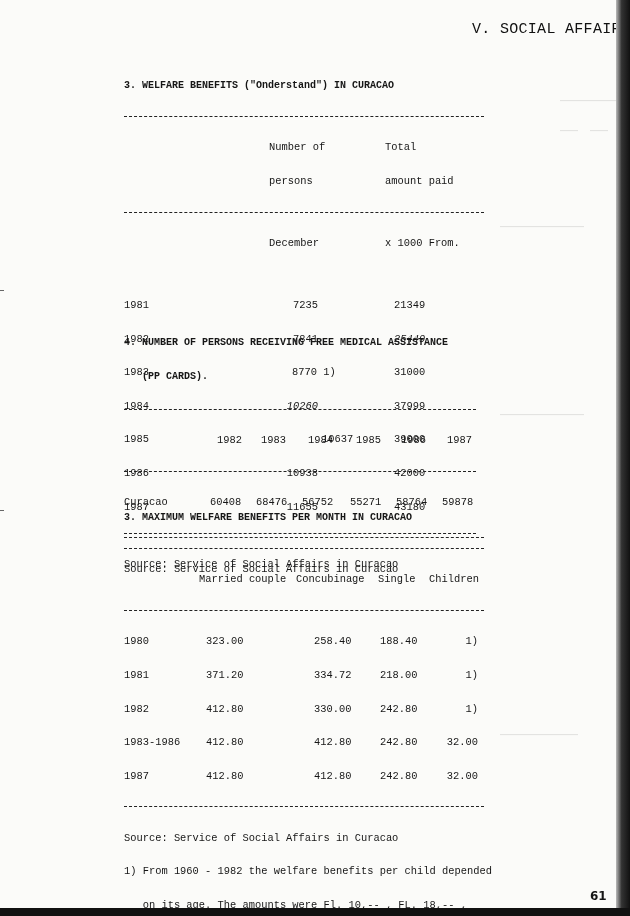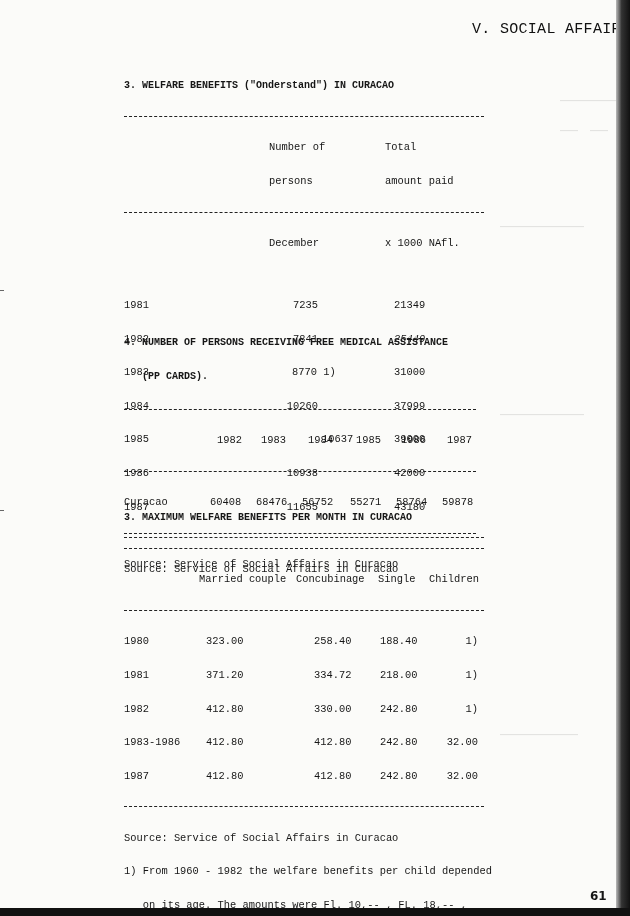--- a/index.html
+++ b/index.html
@@ -66,41 +66,41 @@
       <span class="cell" style="left:145px;">Number of</span>
       <span class="cell" style="left:261px;">Total</span>
     </div>
     <div class="row">
       <span class="cell" style="left:145px;">persons</span>
       <span class="cell" style="left:261px;">amount paid</span>
     </div>
     <div class="rule"></div>
     <div class="row">
       <span class="cell" style="left:145px;">December</span>
-      <span class="cell" style="left:261px;">x 1000 NAfl.</span>
+      <span class="cell" style="left:261px;">x 1000 From.</span>
     </div>
     <div style="height:6px"></div>
     <div class="row">
       <span class="cell" style="left:0;">1981</span>
       <span class="cell" style="left:162px;width:32px;text-align:right;">7235</span>
       <span class="cell" style="left:270px;">21349</span>
     </div>
     <div class="row">
       <span class="cell" style="left:0;">1982</span>
       <span class="cell" style="left:162px;width:32px;text-align:right;">7841</span>
       <span class="cell" style="left:270px;font-style:italic;">25449</span>
     </div>
     <div class="row">
       <span class="cell" style="left:0;">1983</span>
       <span class="cell" style="left:168px;">8770 1)</span>
       <span class="cell" style="left:270px;">31000</span>
     </div>
     <div class="row">
       <span class="cell" style="left:0;">1984</span>
-      <span class="cell" style="left:162px;width:32px;text-align:right;">10260</span>
+      <span class="cell" style="left:162px;width:32px;text-align:right;font-style:italic;">10260</span>
       <span class="cell" style="left:270px;">37999</span>
     </div>
     <div class="row">
       <span class="cell" style="left:0;">1985</span>
       <span class="cell" style="left:162px;width:32px;text-align:left;padding-left:36px;">10637</span>
       <span class="cell" style="left:270px;">39000</span>
     </div>
     <div class="row">
       <span class="cell" style="left:0;">1986</span>
       <span class="cell" style="left:162px;width:32px;text-align:right;">10938</span>

